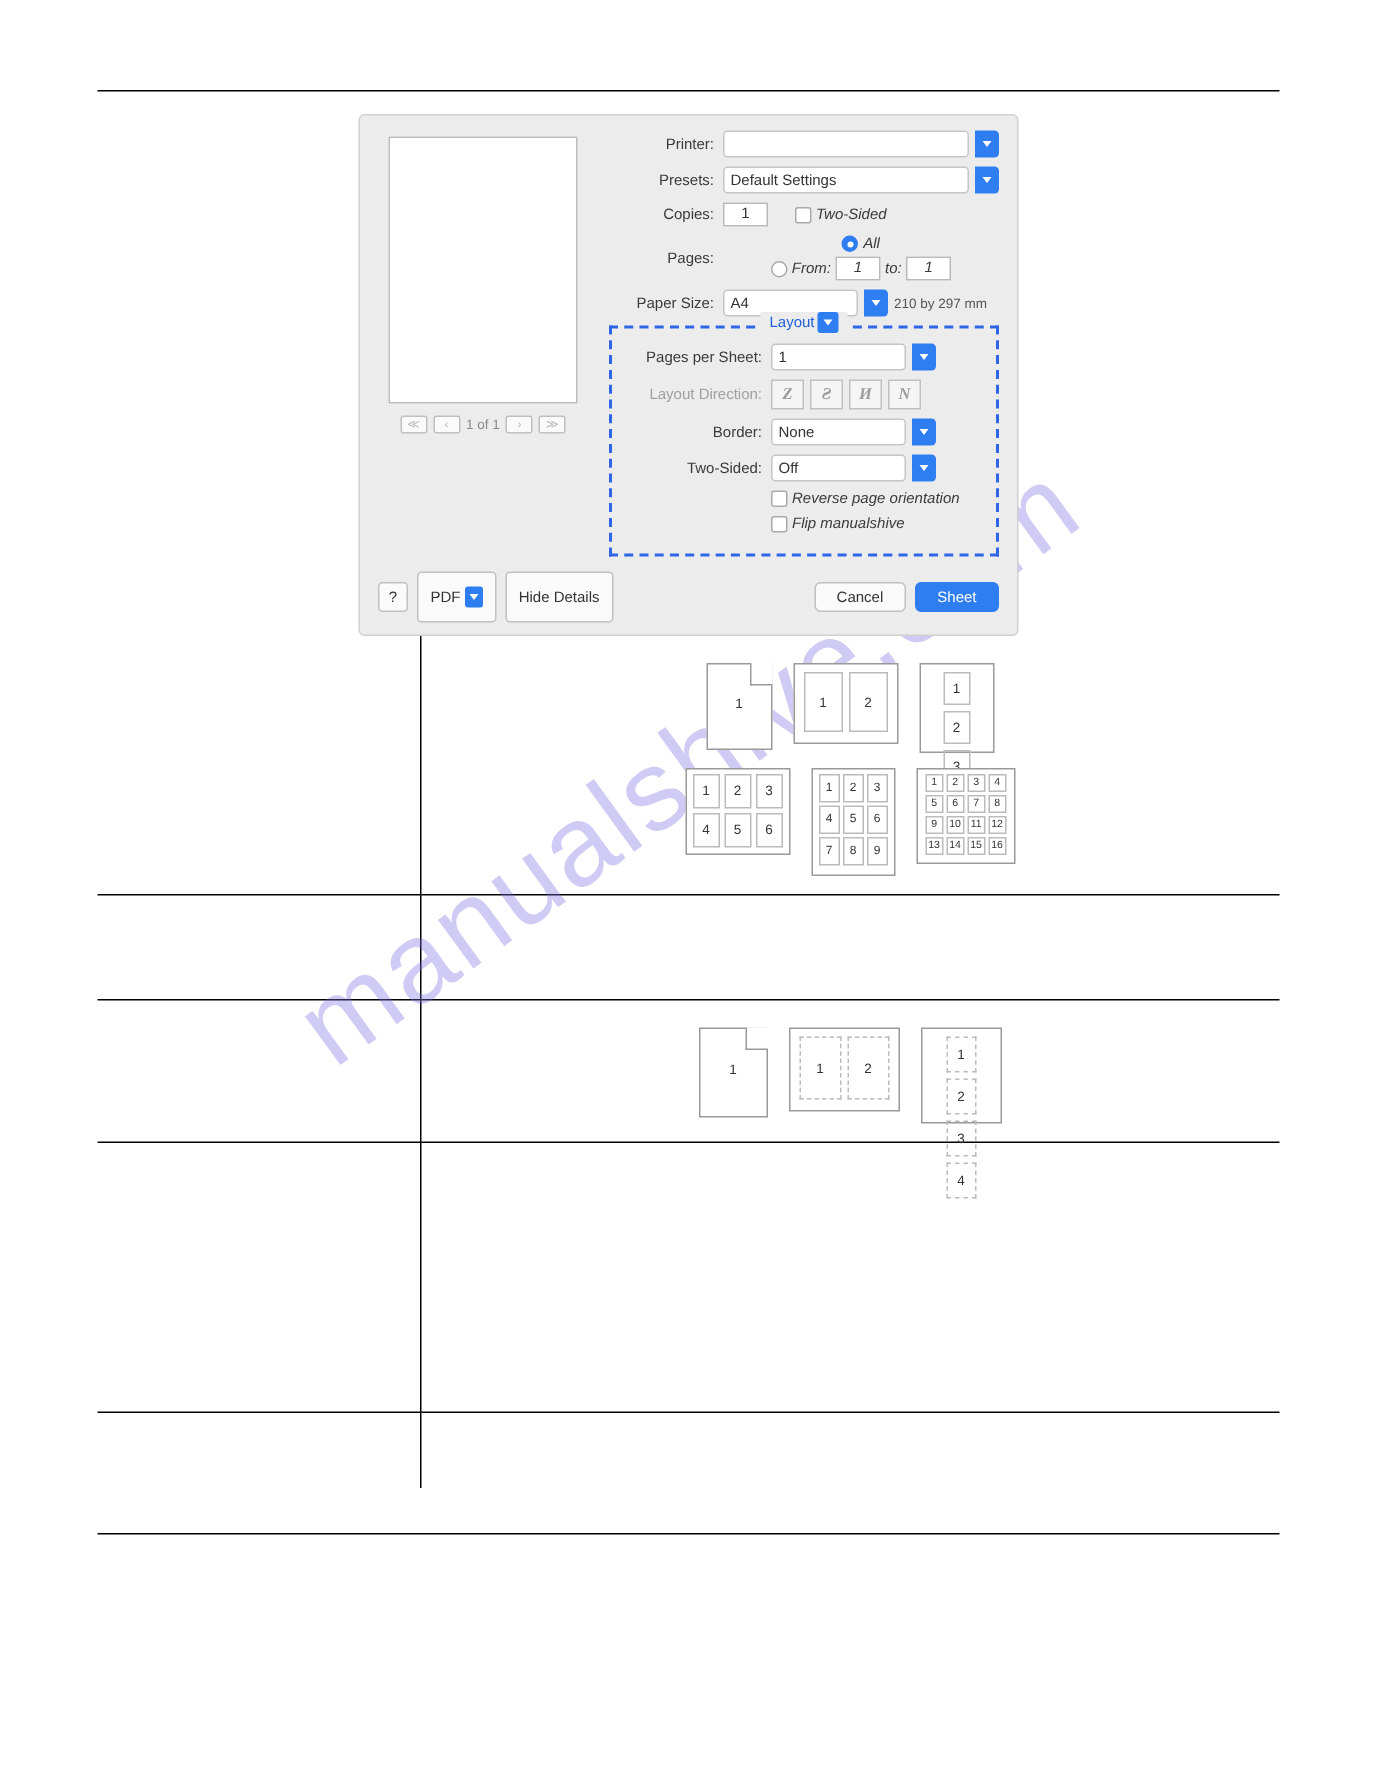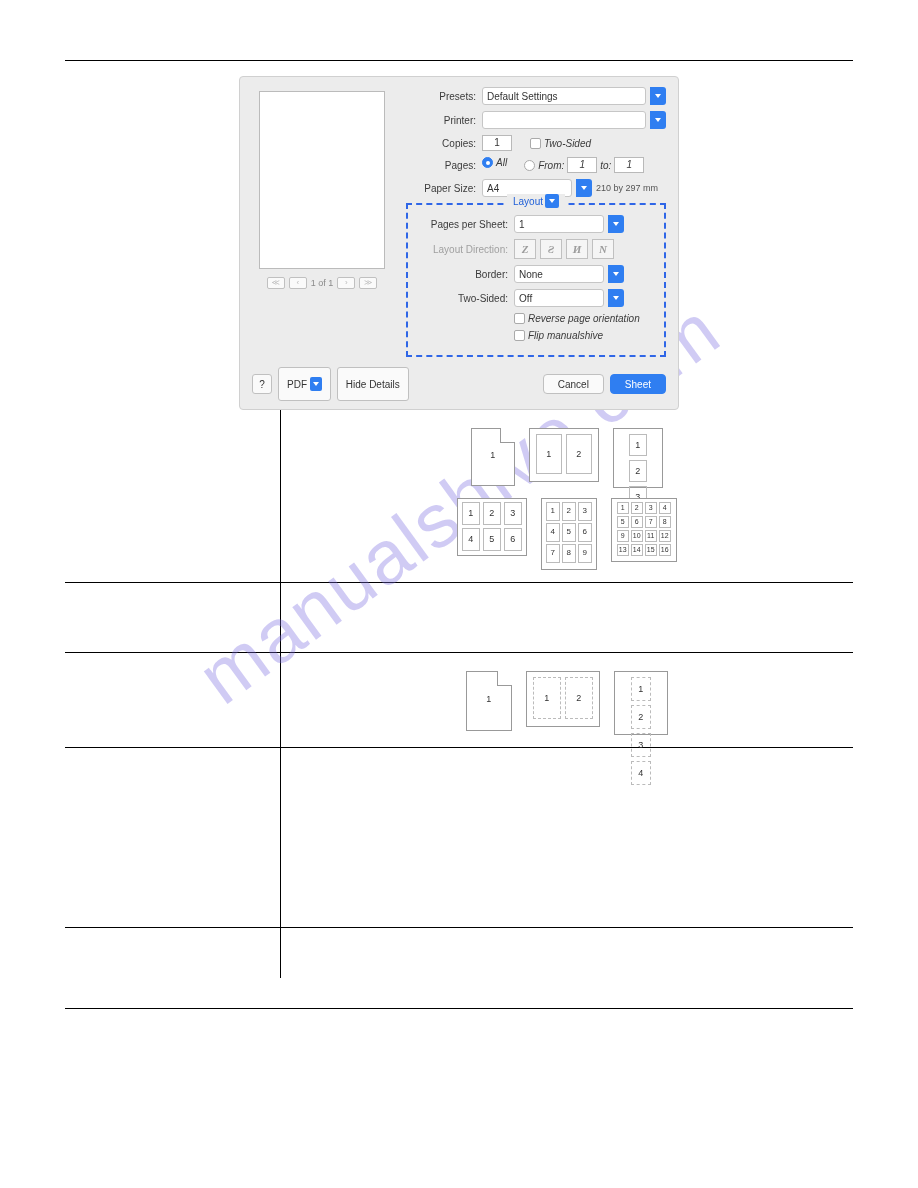--- a/index.html
+++ b/index.html
@@ -68,51 +68,51 @@
         <div class="pager">
           <span class="pager-btn">≪</span>
           <span class="pager-btn">‹</span>
           <span>1 of 1</span>
           <span class="pager-btn">›</span>
           <span class="pager-btn">≫</span>
         </div>
       </div>
       <div class="form-col">
         <div class="row">
+          <div class="lbl">Printer:</div>
+          <div class="field">
+            <div class="select">
+                  <span></span>
+                </div>
+            <div class="arrow"></div>
+          </div>
+        </div>
+        <div class="row">
           <div class="lbl">Presets:</div>
           <div class="field">
             <div class="select">
                   <span>Default Settings</span>
-                </div>
-            <div class="arrow"></div>
-          </div>
-        </div>
-        <div class="row">
-          <div class="lbl">Printer:</div>
-          <div class="field">
-            <div class="select">
-                  <span></span>
                 </div>
             <div class="arrow"></div>
           </div>
         </div>
         <div class="row">
           <div class="lbl">Copies:</div>
           <div class="field">
             <div class="numbox">1</div>
             <span style="width:10px"></span>
             <span class="chk">
                   <span class="chk-box"></span>
                   <span>Two-Sided</span>
                 </span>
           </div>
         </div>
         <div class="row">
           <div class="lbl">Pages:</div>
-          <div class="field" style="align-items:flex-start; gap:17px;">
+          <div class="field" style="flex-direction:column; align-items:center; gap:3px;">
             <span class="chk">
                   <span class="radio on"></span>
                   <span>All</span>
                 </span>
             <span class="chk">
               <span class="radio"></span>
                   <span>From:</span>
               <div class="numbox">1</div>
               <span>to:</span>
               <div class="numbox">1</div>

